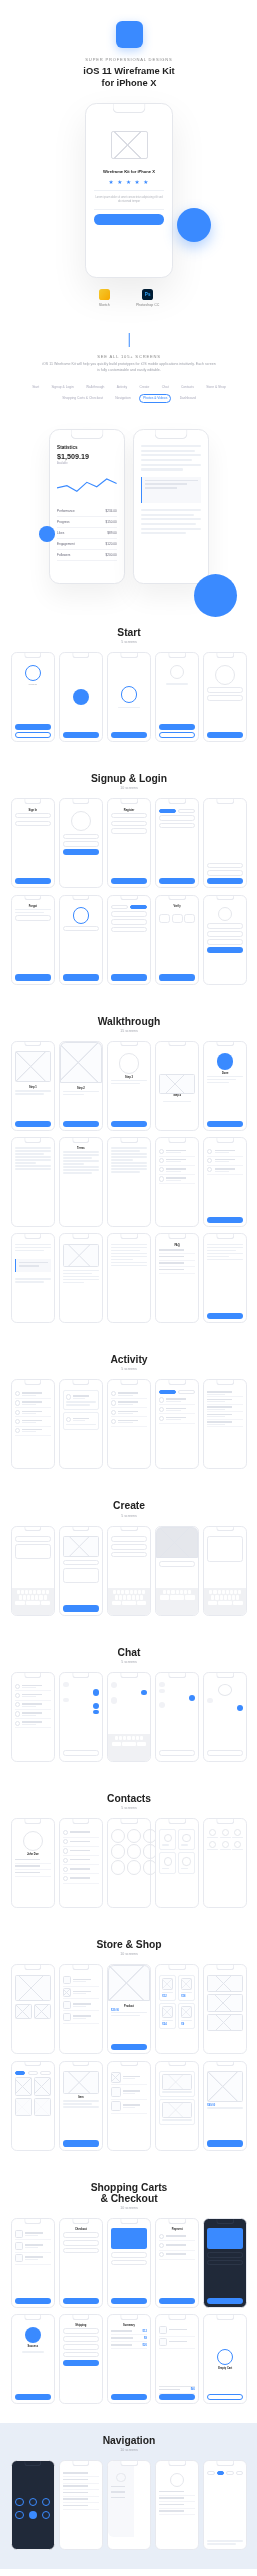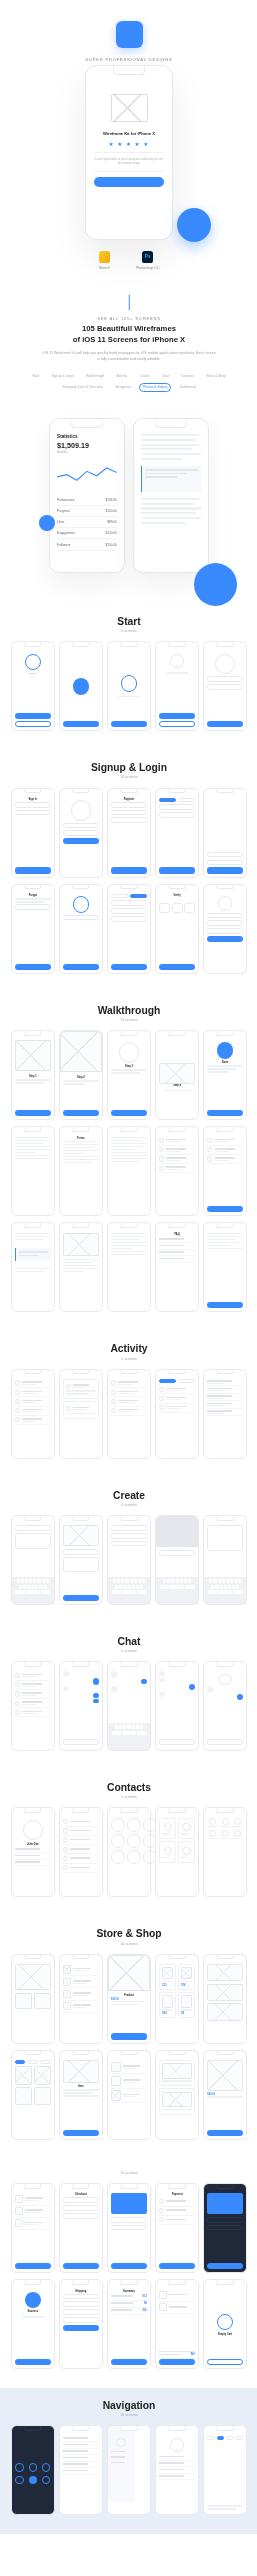--- a/index.html
+++ b/index.html
@@ -93,20 +93,22 @@
 .dark .n,.dark .mini-title,.dark .inp{border-color:#2c3648;background:#202939;color:#99a}
 
 .map-bg{background:#e8eef7}
 </style>
 </head>
 <body>
 
 <section class="hero">
   <div class="app-icon"></div>
   <div class="tagline">Super professional designs</div>
+  <h1 class="h1" style="white-space:pre-line">iOS 11 Wireframe Kit
+for iPhone X</h1>
 
   <div class="phone-hero">
     <div class="notch"></div>
     <div class="hero-img-ph"></div>
     <div class="hero-card-title">Wireframe Kit for iPhone X</div>
     <div class="stars">★ ★ ★ ★ ★</div>
     <div class="hero-sep"></div>
     <div class="hero-small">Lorem ipsum dolor sit amet consectetur adipisicing elit sed do eiusmod tempor</div>
     <div class="hero-sep"></div>
     <div class="hero-btn"></div>
@@ -122,22 +124,20 @@
     <div class="tool">
       <div class="tool-ico photoshop">Ps</div>
       <div class="tool-lbl">Photoshop CC</div>
     </div>
   </div>
 </section>
 
 <section class="intro">
   <div class="intro-line"></div>
   <div class="tagline">See all 105+ screens</div>
-  <h2 class="h2" style="white-space:pre-line">105 Beautifull Wireframes
-of iOS 11 Screens for iPhone X</h2>
   <p class="body">iOS 11 Wireframe Kit will help you quickly build prototypes for iOS mobile applications intuitively. Each screen is fully customizable and easily editable.</p>
   <div class="cats">
     <span class="cat-pill">Start</span>
     <span class="cat-pill">Signup &amp; Login</span>
     <span class="cat-pill">Walkthrough</span>
     <span class="cat-pill">Activity</span>
     <span class="cat-pill">Create</span>
     <span class="cat-pill">Chat</span>
     <span class="cat-pill">Contacts</span>
     <span class="cat-pill">Store &amp; Shop</span>
@@ -1251,20 +1251,22 @@
         <div class="img-ph" style="height:31px;margin-bottom:2.1px"></div>
         <div class="price">$49.00</div>
         <div class="line"></div>
         <div class="sp"></div>
         <div class="btn"></div>
       </div>
   </div>
 </section>
 
 <section class="grid-band">
+  <h3 class="section-title" style="white-space:pre-line">Shopping Carts
+&amp; Checkout</h3>
   <p class="section-sub">10 screens</p>
   <div class="row">
     <div class="mini">
         <div class="n"></div>
         <div class="list-row">
           <div class="img-ph" style="width:8.2px;height:8.2px"></div>
           <div class="tx">
             <div class="a"></div>
             <div class="b"></div>
           </div>

